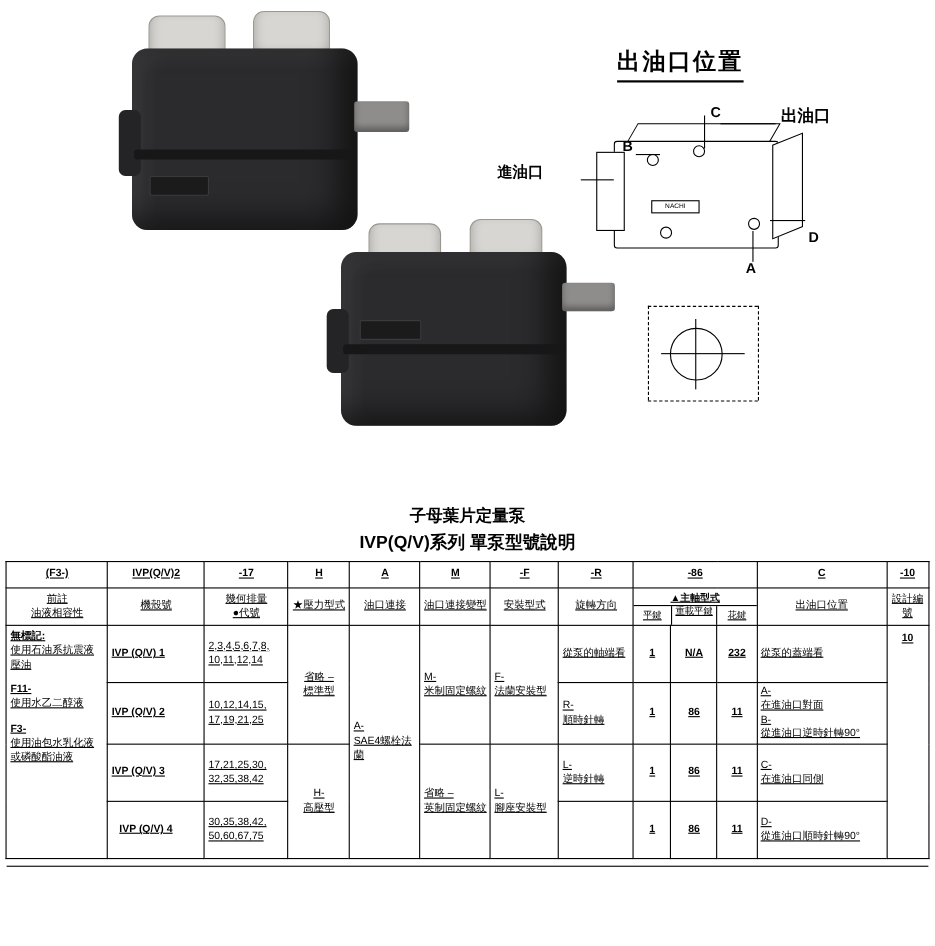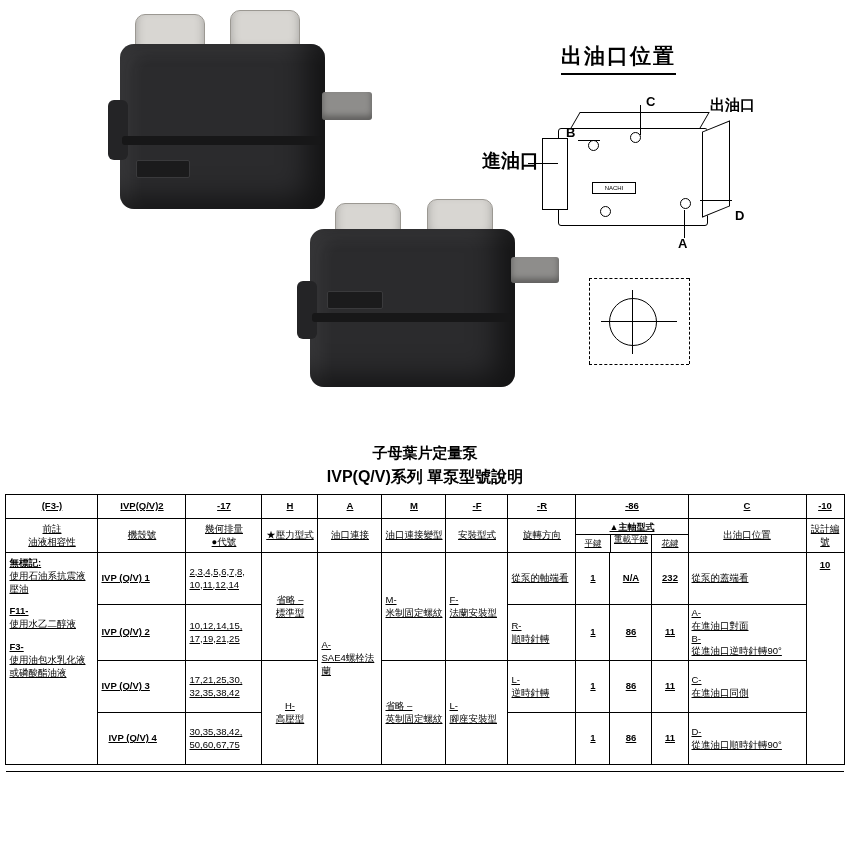--- a/index.html
+++ b/index.html
@@ -111,21 +111,21 @@
     border: 1.6px solid #000; border-radius: 50%;
   }
   .port-square .cross-h { position: absolute; left: 18px; top: 43px; width: 76px; height: 1.4px; background: #000; }
   .port-square .cross-v { position: absolute; left: 49px; top: 12px; width: 1.4px; height: 64px; background: #000; }
 
   
   .tbl-title {
     text-align: center;
     font-size: 15px;
     font-weight: bold;
-    margin-top: 4px;
+    margin-top: 20px;
   }
   .tbl-sub {
     text-align: center;
     font-size: 16px;
     font-weight: bold;
     margin-top: 4px;
     margin-bottom: 6px;
   }
 
   table.spec {
@@ -210,21 +210,21 @@
   <div class="dline" style="left:640px; top:105px; width:1.4px; height:30px;"></div>
   <div class="dlabel" style="left:646px; top:94px;">C</div>
 
   <div class="dline" style="left:655px; top:112px; width:50px; height:1.4px;"></div>
   <div class="dlabel" style="left:710px; top:96px; font-size:15px;">出油口</div>
 
   <div class="dline" style="left:578px; top:140px; width:22px; height:1.4px;"></div>
   <div class="dlabel" style="left:566px; top:125px;">B</div>
 
   <div class="dline" style="left:528px; top:163px; width:30px; height:1.4px;"></div>
-  <div class="dlabel" style="left:482px; top:148px; font-size:19px;font-family:Liberation Serif, serif;">進油口</div>
+  <div class="dlabel" style="left:452px; top:148px; font-size:14px;font-family:Liberation Serif, serif;">進油口</div>
 
   <div class="dline" style="left:684px; top:210px; width:1.4px; height:28px;"></div>
   <div class="dlabel" style="left:678px; top:236px;">A</div>
 
   <div class="dline" style="left:700px; top:200px; width:32px; height:1.4px;"></div>
   <div class="dlabel" style="left:735px; top:208px;">D</div>
 
   <div class="port-square">
     <div style="position:absolute; left:6px; top:0px; width:100px; height:0; border-top:1.4px dashed #000;"></div>
     <div style="position:absolute; left:6px; top:86px; width:100px; height:0; border-top:1.4px dashed #000;"></div>

